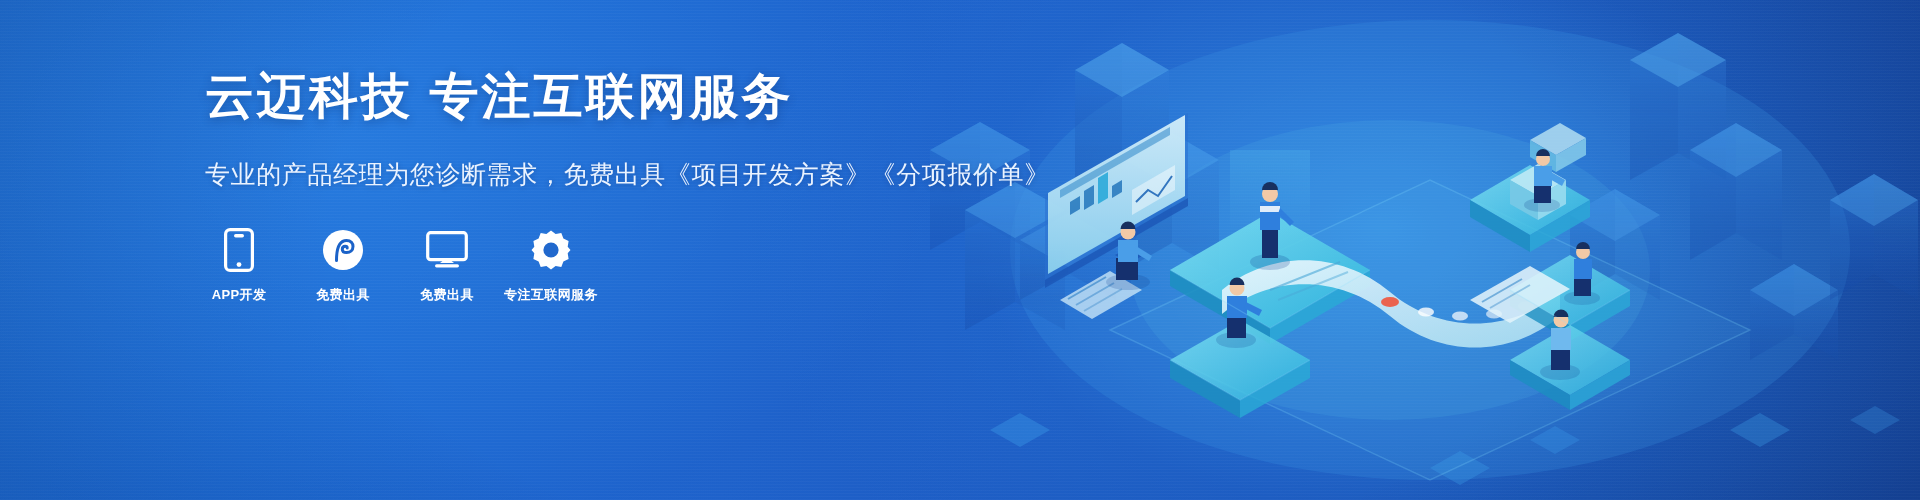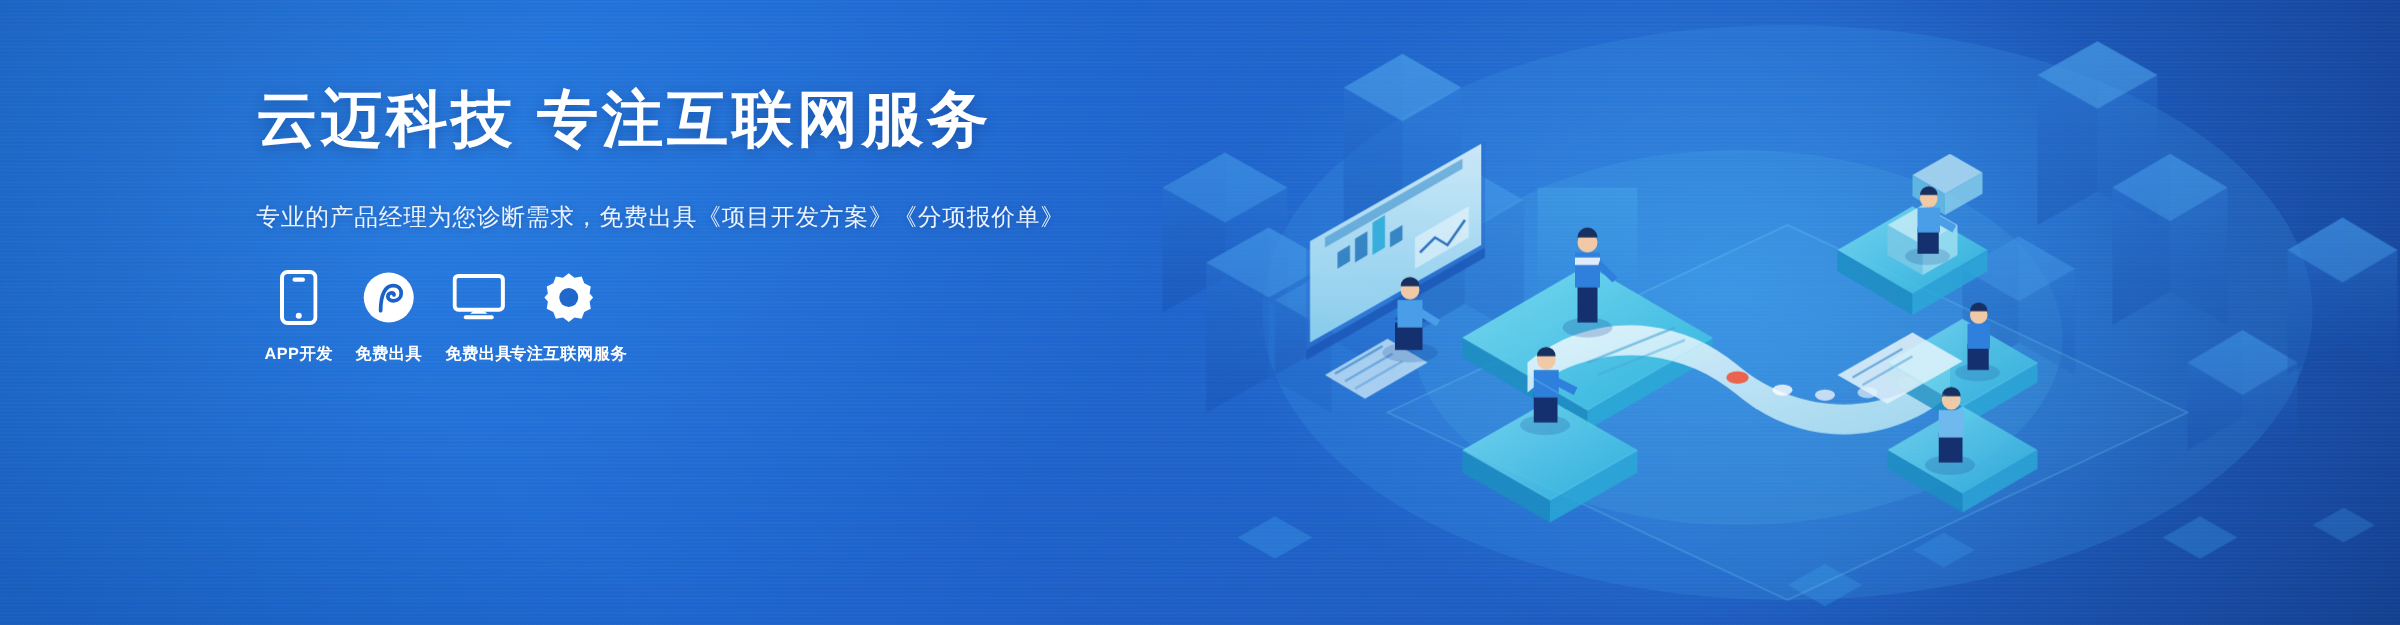--- a/index.html
+++ b/index.html
@@ -42,32 +42,33 @@
     font-size:49px;
     font-weight:bold;
     letter-spacing:3px;
     line-height:1.18;
     white-space:nowrap;
     text-shadow:0 2px 10px rgba(4,30,80,0.30);
   }
   #subcopy { margin-top:32px; }
   .subline {
     color:#eaf3ff;
-    font-size:19px;
+    font-size:25px;
     line-height:33px;
     letter-spacing:0.6px;
     white-space:nowrap;
     text-shadow:0 1px 5px rgba(4,30,80,0.28);
   }
 
   
   #services {
-    position:absolute; left:203px; top:216px;
+    position:absolute; left:203px; top:228px;
     display:flex; align-items:flex-end;
     z-index:20;
+    gap:32px;
   }
   .service {
     display:flex; flex-direction:column; align-items:center;
     width:72px;
     cursor:pointer;
   }
   .svc-icon {
     height:44px; width:44px;
     display:flex; align-items:center; justify-content:center;
     color:#ffffff;

